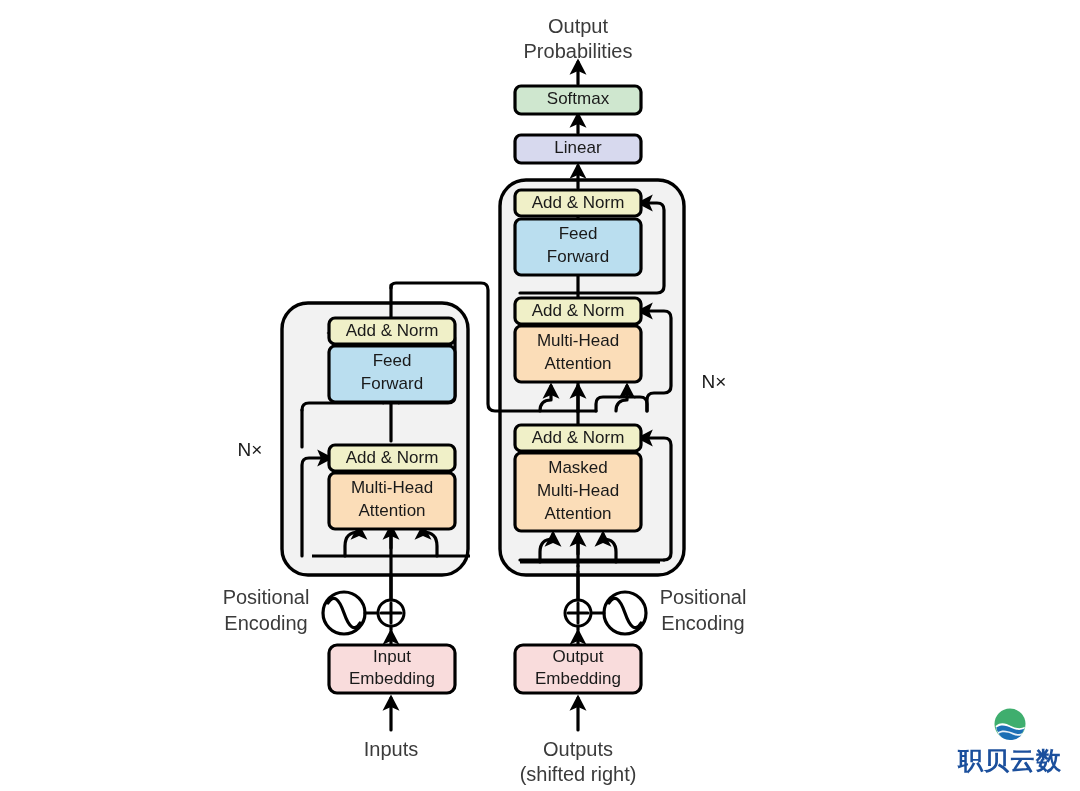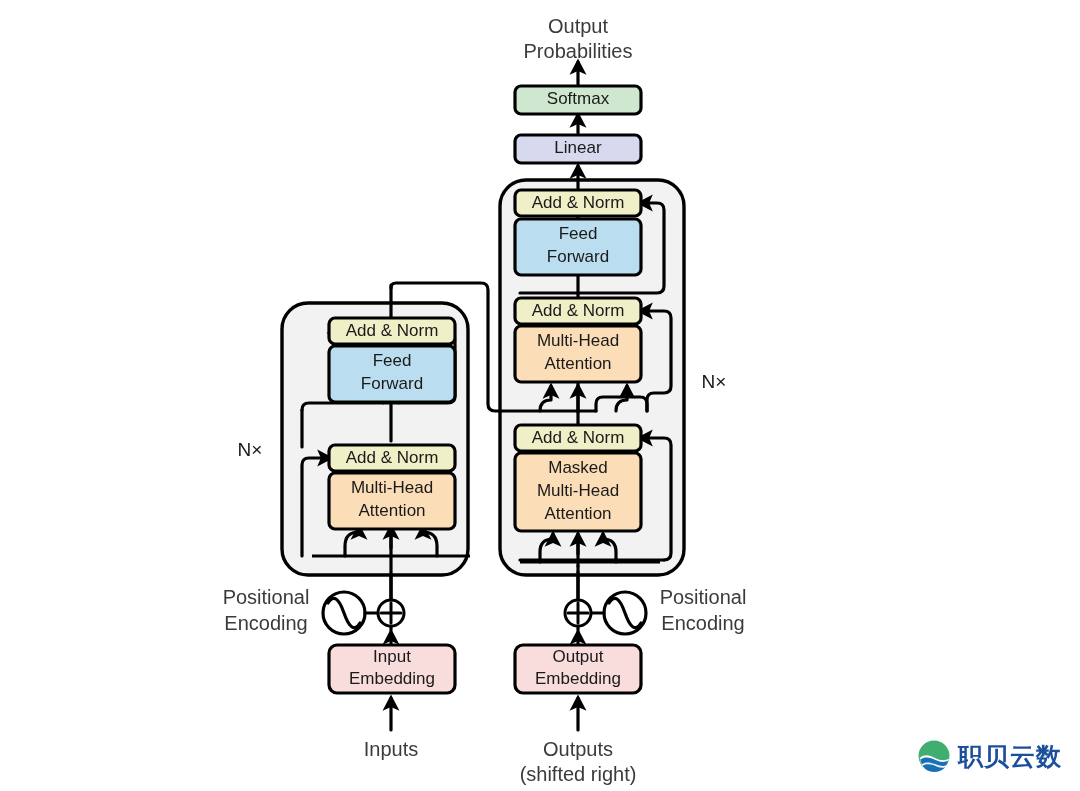--- a/index.html
+++ b/index.html
@@ -67,20 +67,21 @@
     stroke-linecap: butt;
     stroke-linejoin: round;
   }
   #watermark {
     position: absolute;
     right: 18px;
     bottom: 18px;
     display: flex;
     align-items: center;
     gap: 7px;
+    flex-direction: column;
   }
   #watermark .wm-label {
     font-family: "Liberation Sans", sans-serif;
     font-size: 25px;
     font-weight: bold;
     color: #1b4f9c;
     letter-spacing: 1px;
     line-height: 1;
   }
 </style>

